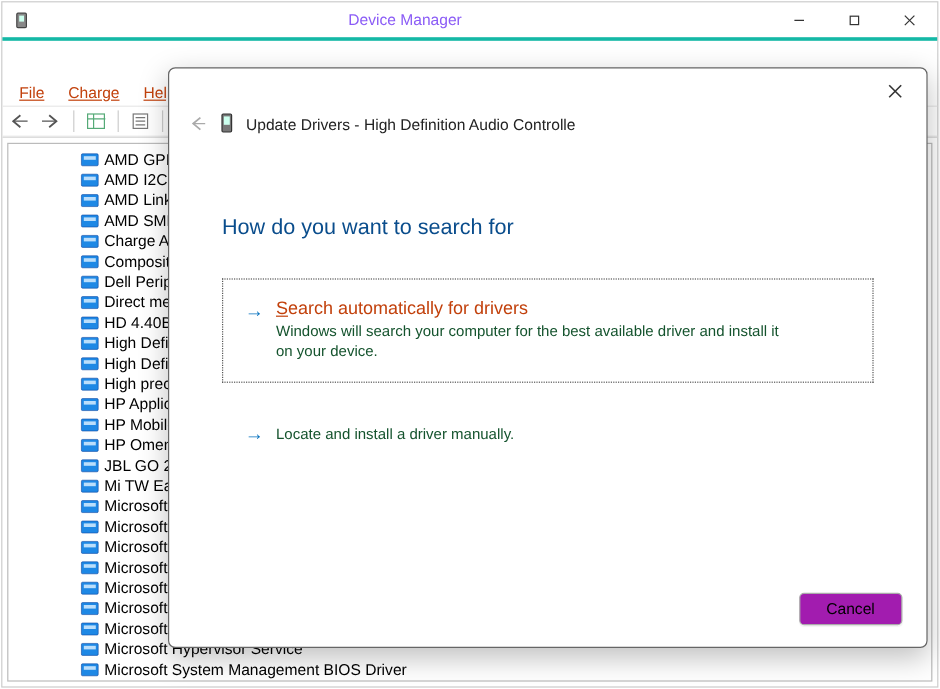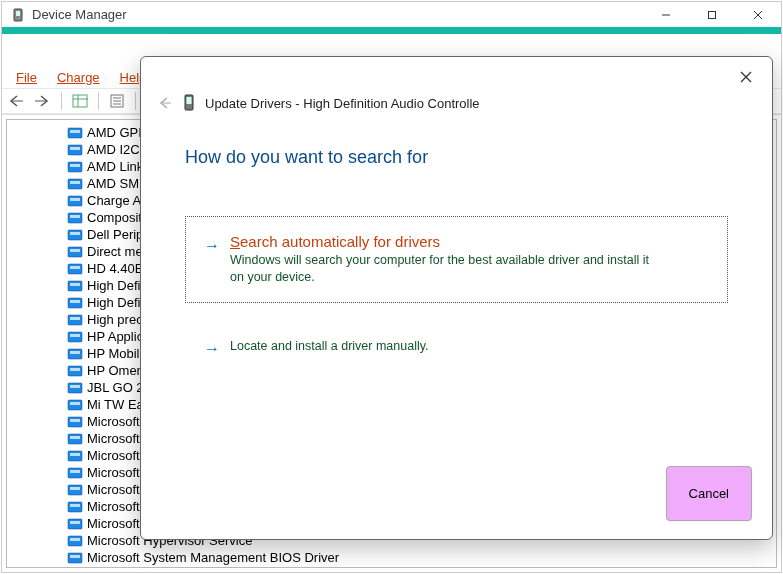--- a/index.html
+++ b/index.html
@@ -1,54 +1,54 @@
 <!DOCTYPE html>
 <html><head>
   <meta charset="utf-8">
   <style>
     * { box-sizing: border-box; font-family: "Segoe UI", Tahoma, sans-serif; }
     body { margin: 0; background: #fff; width: 783px; height: 574px; overflow: hidden; position: relative; }
     .window { border: 1px solid #ccc; width: 781px; height: 572px; display: flex; flex-direction: column; margin:1px;}
-    .titlebar { height: 32px; display: flex; align-items: center; padding: 0 0 0 8px; font-size: 13px; color: #404040; border-bottom: 7px solid #14b8a6;}
+    .titlebar { height: 32px; display: flex; align-items: center; padding: 0 0 0 8px; font-size: 13px; color: #8b5cf6; border-bottom: 3px solid #14b8a6; text-align: center;}
     .titlebar-icon { width: 16px; height: 16px; margin-right: 6px; display:inline-flex; align-items:center; justify-content:center;}
     .titlebar-title { flex: 1; }
     .titlebar-controls { display: flex; }
     .titlebar-btn { width: 46px; height: 31px; display: flex; align-items: center; justify-content: center; color: #333; font-size: 10px; cursor:pointer;}
     .menubar { height: 22px; display: flex; align-items: center; padding: 0 4px; font-size: 13px; color:#c2410c;margin-top:32px; }
     .menubar-item { padding: 2px 10px; cursor:pointer;}
     .menubar-item .ul { text-decoration: underline; }
     .toolbar { height: 26px; display: flex; align-items: center; padding: 2px 4px; border-top:1px solid #e8e8e8; border-bottom:1px solid #e8e8e8; gap:4px;}
     .tool-btn { width: 22px; height: 22px; display:flex; align-items:center; justify-content:center; border:1px solid transparent; cursor:pointer;}
     .divider { width:1px; height:18px; background:#ccc; margin:0 3px;}
     .content { flex:1; display:flex; overflow:hidden; border-top:1px solid #ddd;}
     .tree-area { flex:1; overflow:auto; padding: 4px 0 4px 10px; border:1px solid #bbb; margin:4px;}
     .tree { list-style:none; margin:0; padding:0 0 0 50px;}
     .tree-item { font-size:13px; color:#000; padding:1px 0; display:flex; align-items:center; height:17px; white-space:nowrap;}
     .tree-icon { width:16px; height:12px; margin-right:4px; display:inline-block;}
     .tree-icon svg { display:block;}
     
-    .dialog { position:absolute; left:140px; top:56px; width:633px; height:484px; background:#fff; border:1px solid #666; border-radius:6px; box-shadow:0 8px 24px rgba(0,0,0,0.25); display:flex; flex-direction:column;}
+    .dialog { position:absolute; left:140px; top:56px; width:633px; height:484px; background:#fff; border:1px solid #666; border-radius:6px; box-shadow:0 8px 24px rgba(0,0,0,0.25); display:flex; flex-direction:column;gap:32px;}
     .dialog-close { position:absolute; top:8px; right:12px; font-size:16px; color:#333; cursor:pointer; padding:4px 8px;}
     .dialog-header { display:flex; align-items:center; padding: 36px 10px 6px 14px;}
     .dlg-back { width:20px; height:20px; display:flex; align-items:center; justify-content:center; color:#888; cursor:pointer; margin-right:8px;}
     .dlg-device-icon { width:14px; height:18px; margin-right:8px; display:inline-flex;}
     .dlg-title { font-size:13px; color:#222;}
     .dlg-body { padding: 28px 44px 0 44px; flex:1;}
-    .dlg-question { font-size:18px; color:#0a4d8c; margin-bottom:48px;}
+    .dlg-question { font-size:18px; color:#0a4d8c; margin-bottom:32px;}
     .option { border:1px solid transparent; padding:16px 18px 16px 18px; cursor:pointer;}
     .option.focus { border:1px dotted #555;}
     .option-row { display:flex; align-items:flex-start;}
     .opt-arrow { color:#0a74bf; font-size:16px; margin-right:10px; margin-top:2px;}
     .opt-text {}
     .opt-title { font-size:15px; color:#c2410c;}
     .opt-title .ul { text-decoration: underline; }
     .opt-desc { font-size:12.5px; color:#14532d; line-height:1.35; margin-top:2px; max-width:420px;}
     .option + .option { margin-top:16px;}
     .dlg-footer { padding: 0 20px 18px 0; display:flex; justify-content:flex-end;}
-    .btn { background:#f0abfc; border:1px solid #aaa; border-radius:4px; padding:19px 22px; font-size:13px; cursor:pointer; box-shadow:0 1px 1px rgba(0,0,0,0.05);}
+    .btn { background:#a21caf; border:1px solid #aaa; border-radius:4px; padding:5px 22px; font-size:13px; cursor:pointer; box-shadow:0 1px 1px rgba(0,0,0,0.05);}
   </style>
 </head>
 <body>
 
 <div class="window">
   <div class="titlebar">
     <span class="titlebar-icon">
       <svg width="14" height="16" viewBox="0 0 14 16">
           <rect x="3" y="2" width="8" height="12" rx="1" fill="#888" stroke="#444"></rect>
           <rect x="5" y="4" width="4" height="5" fill="#cfe"></rect>

